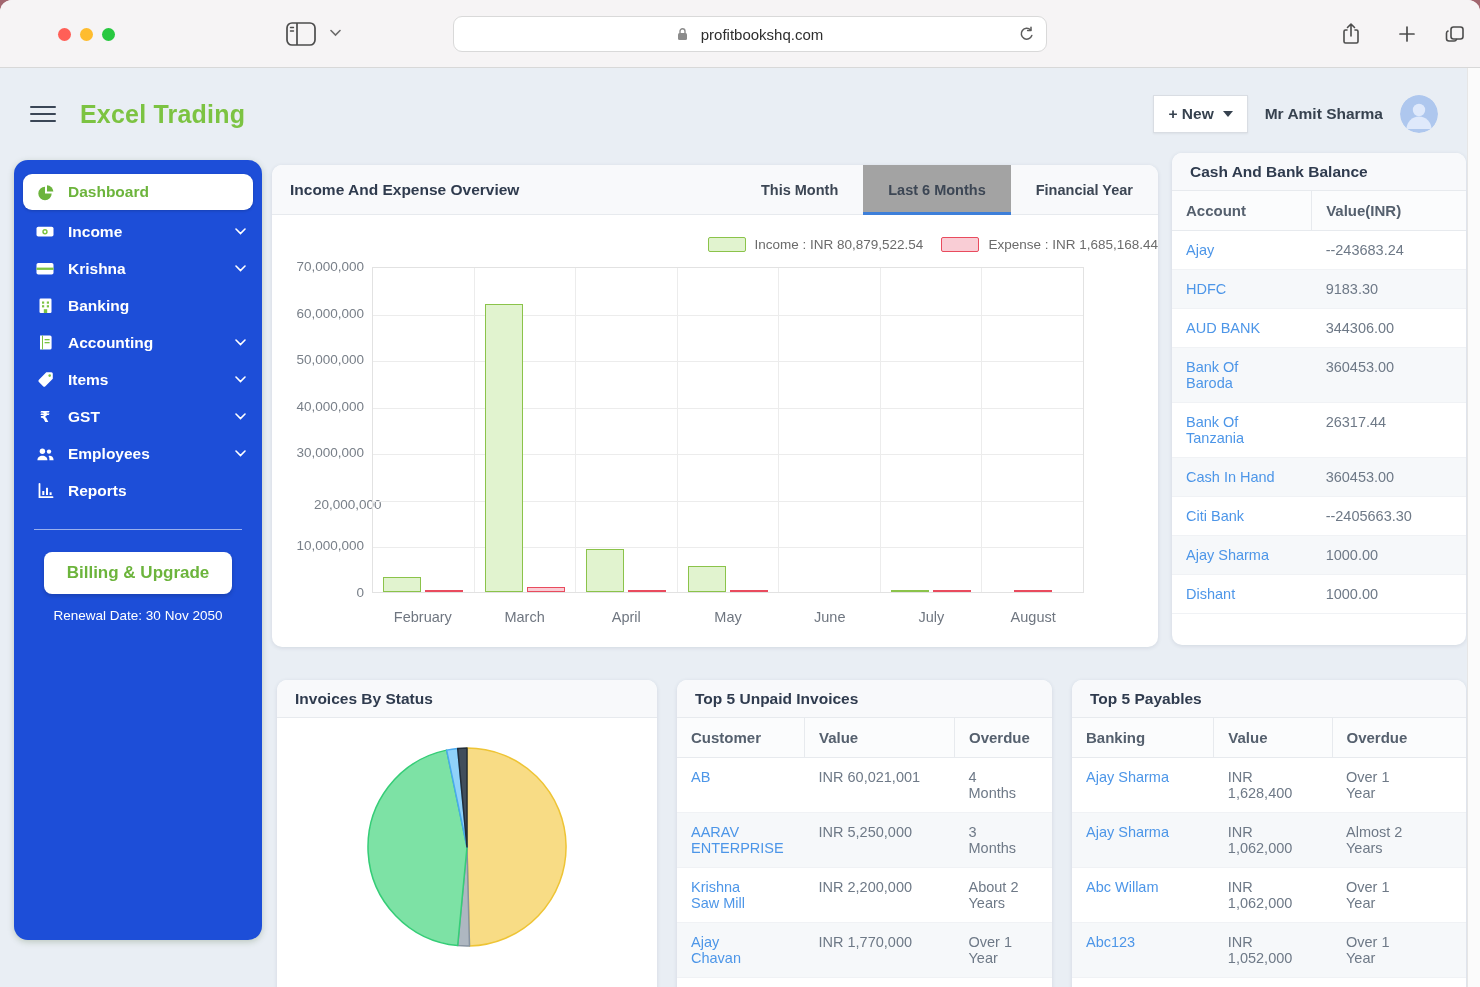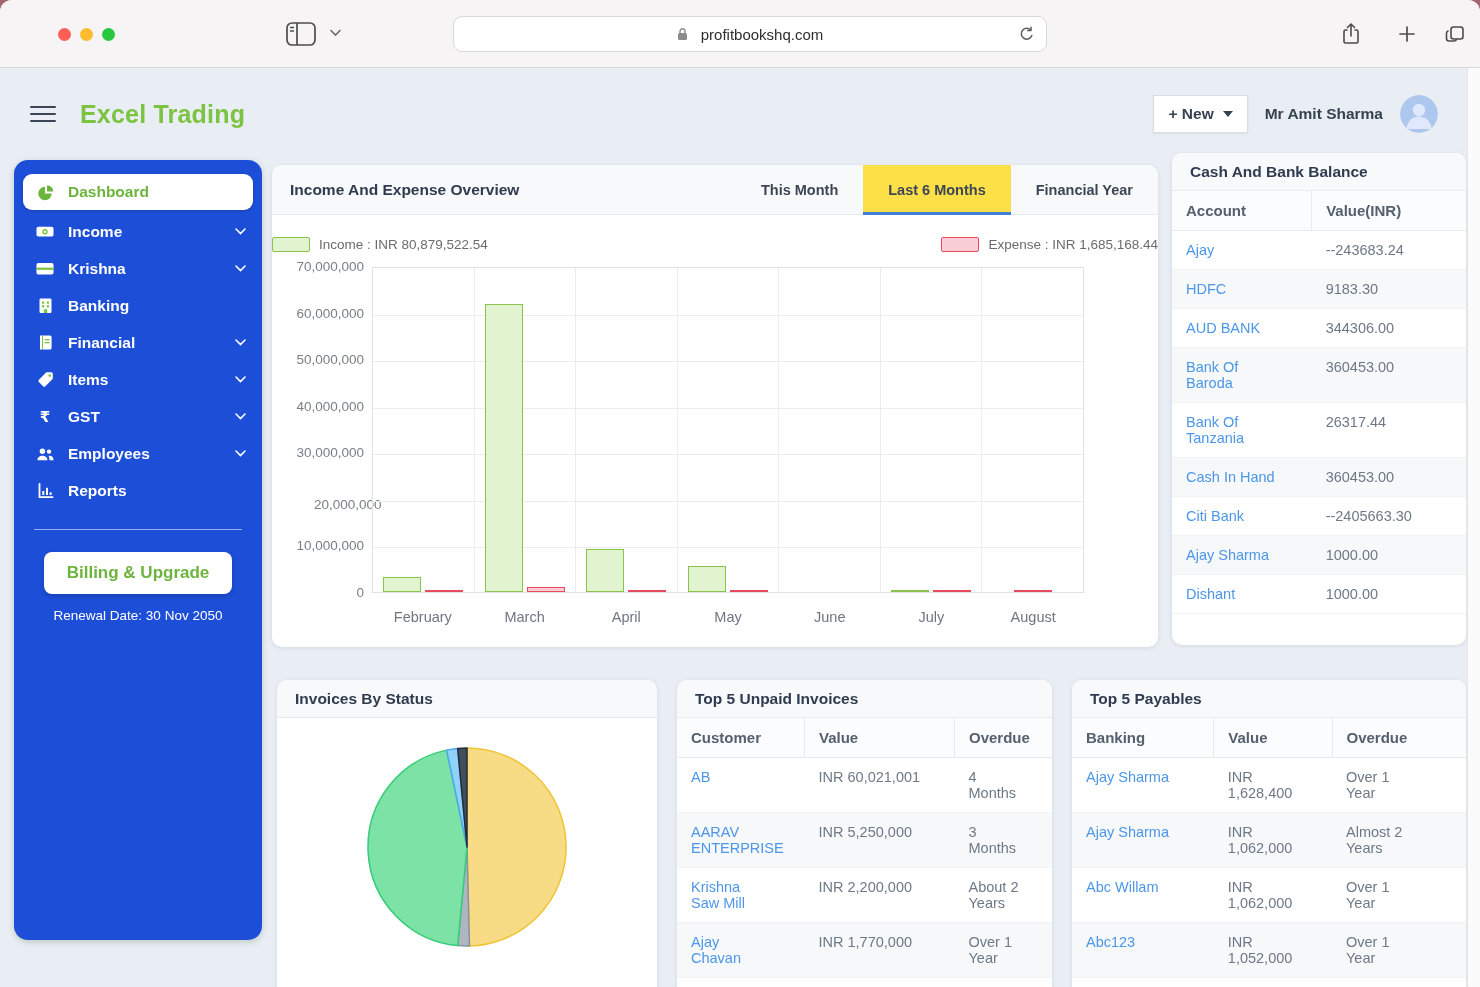--- a/index.html
+++ b/index.html
@@ -57,22 +57,22 @@
   .card { position:absolute; background:#fff; border-radius:10px; box-shadow:0 1px 4px rgba(40,60,90,.12); overflow:hidden; }
   .card-head { height:38px; background:#f8f9fb; border-bottom:1px solid #e7eaee; display:flex; align-items:center;
                padding:0 18px; font-weight:700; font-size:15.5px; color:#2f3b4e; }
 
   
   #chart-card { left:272px; top:97px; width:886px; height:482px; }
   #chart-card .card-head { height:50px; padding-right:0; }
   #chart-card .card-head .title { flex:1; }
   .tabs { display:flex; height:50px; }
   .tab { display:flex; align-items:center; padding:0 25px; font-size:14.5px; font-weight:600; color:#3c4654; cursor:pointer; }
-  .tab.active { background:#fde047; border-bottom:3px solid #3d7fd9; padding-top:3px; }
-  #legend { position:absolute; left:0; top:72px; width:100%; display:flex; justify-content:space-between; gap:40px; }
+  .tab.active { background:#a3a3a3; border-bottom:3px solid #3d7fd9; padding-top:3px; }
+  #legend { position:absolute; left:0; top:72px; width:100%; display:flex; justify-content:flex-end; gap:18px; }
   .leg-item { display:flex; align-items:center; gap:9px; font-size:13.5px; color:#6b6b6b; }
   .leg-swatch { width:38px; height:15px; border-radius:2px; border:1.5px solid; }
   .chart-wrap { position:absolute; left:0; top:102px; width:100%; height:370px; }
   #y-labels { position:absolute; left:0; top:0; width:92px; height:326px; }
   #y-labels div { position:absolute; right:0; width:92px; text-align:right; font-size:13.5px; color:#787f88; }
   #plot-area { position:absolute; left:100px; top:0; width:712px; height:326px; border:1px solid #e2e2e2; display:flex; }
   .gl { position:absolute; left:0; width:100%; height:1px; background:#ececec; }
   .pcol { flex:1; position:relative; border-right:1px solid #ececec; }
   .pcol:last-child { border-right:none; }
   .bars { position:absolute; bottom:0; left:0; width:100%; display:flex; justify-content:center; align-items:flex-end; gap:4px; }
@@ -246,21 +246,21 @@
           </div>
           <div class="side-item">
             <span class="s-icon">
               <svg width="19" height="19" viewBox="0 0 19 19">
                 <path fill="currentColor" d="M4 2.5h10a1.6 1.6 0 0 1 1.6 1.6v10.8a1.6 1.6 0 0 1-1.6 1.6H4z"></path>
                 <rect x="6" y="2.5" width="1" height="14" fill="#7cc342"></rect>
                 <rect x="8.6" y="6" width="5" height="1.3" fill="#7cc342"></rect>
                 <rect x="8.6" y="9" width="5" height="1.3" fill="#7cc342"></rect>
               </svg>
             </span>
-            <span class="s-label">Financial</span>
+            <span class="s-label">Accounting</span>
             <span class="s-chev">
               <svg width="11" height="7" viewBox="0 0 11 7" fill="none">
                 <path d="M1 1l4.5 4.5L10 1" stroke="currentColor" stroke-width="1.6" stroke-linecap="round"></path>
               </svg>
             </span>
           </div>
           <div class="side-item">
             <span class="s-icon">
               <svg width="19" height="19" viewBox="0 0 19 19">
                 <path fill="currentColor" d="M10.3 2.3h5a1.5 1.5 0 0 1 1.5 1.5v5l-7.4 7.4a1.6 1.6 0 0 1-2.3 0L2.9 12a1.6 1.6 0 0 1 0-2.3z"></path>

